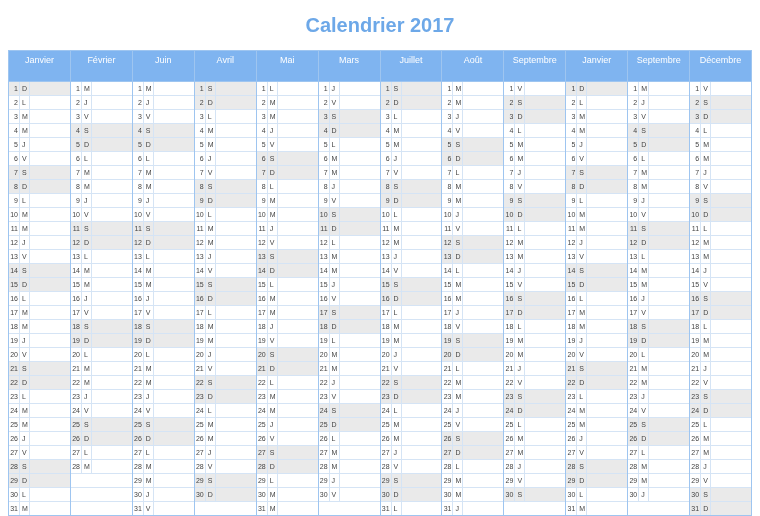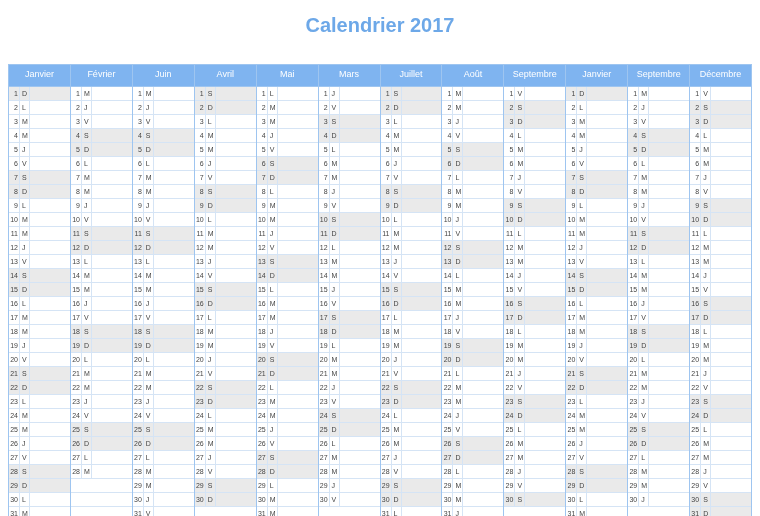--- a/index.html
+++ b/index.html
@@ -8,42 +8,42 @@
     padding: 8px;
     font-family: Arial, Helvetica, sans-serif;
     background: #fff;
     width: 760px;
   }
   .title {
     text-align: center;
     color: #6DA8E8;
     font-size: 20px;
     font-weight: 600;
-    margin: 6px 0 27px;
+    margin: 6px 0 13px;
   }
   .cal {
     display: flex;
     border: 1px solid #9EC5F0;
     border-right: none;
     width: 744px;
     margin: 0 auto;
   }
   .month {
     flex: 1 1 0;
     display: flex;
     flex-direction: column;
     border-right: 1px solid #9EC5F0;
   }
   .month-header {
     background: #7FB4F0;
     color: #fff;
     font-size: 9px;
     text-align: center;
     line-height: 18px;
-    height: 22px;
+    height: 31px;
     border-bottom: 1px solid #9EC5F0;
   }
   .day {
     display: flex;
     height: 14px;
     border-bottom: 1px solid #D5E4F5;
     font-size: 7px;
     color: #444;
   }
   .day:last-child { border-bottom: 1px solid #9EC5F0; }

